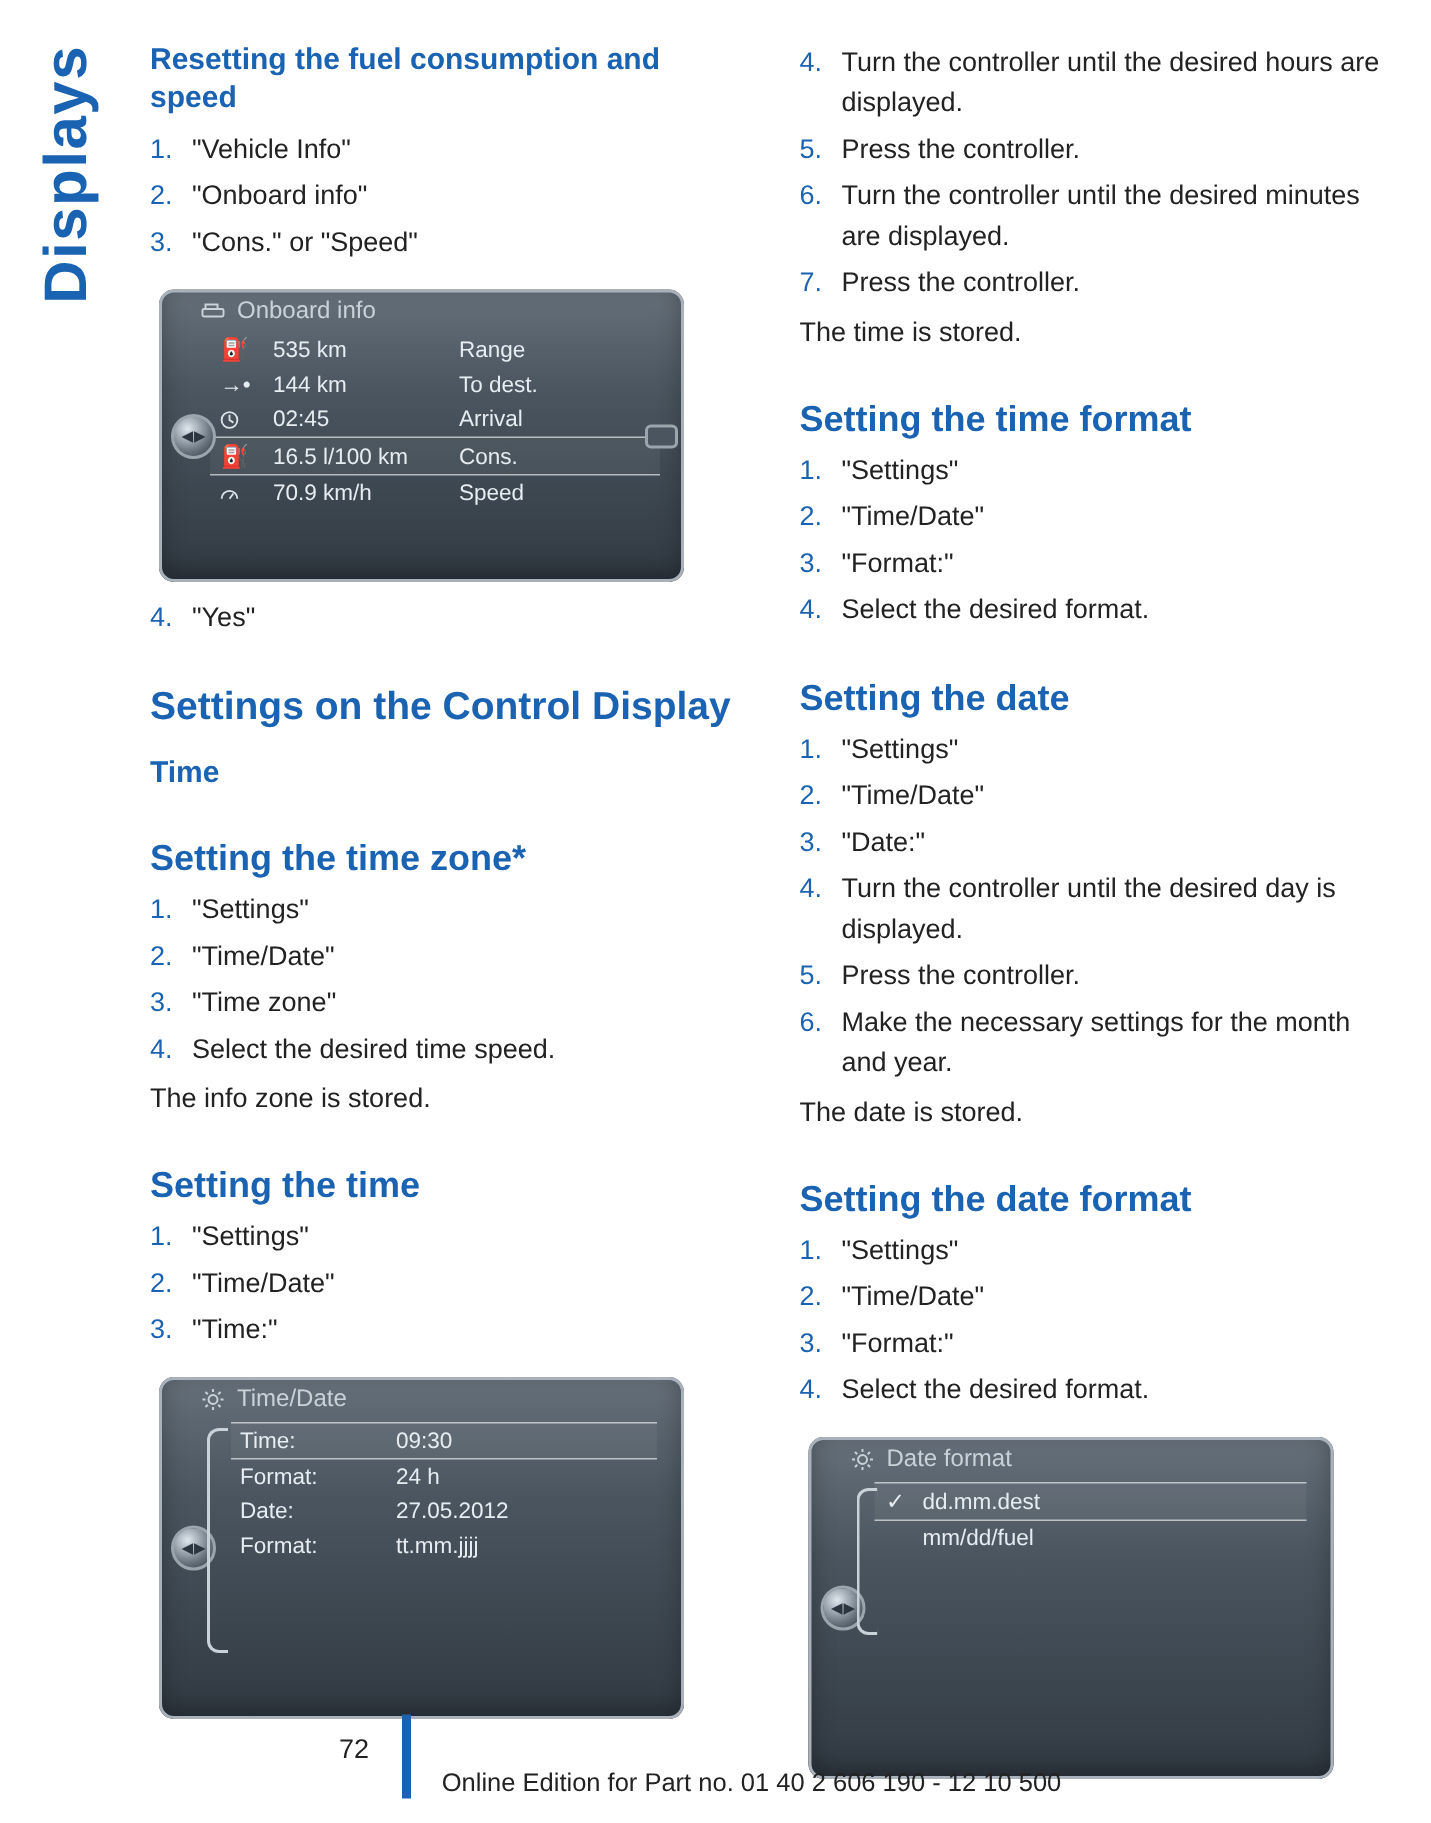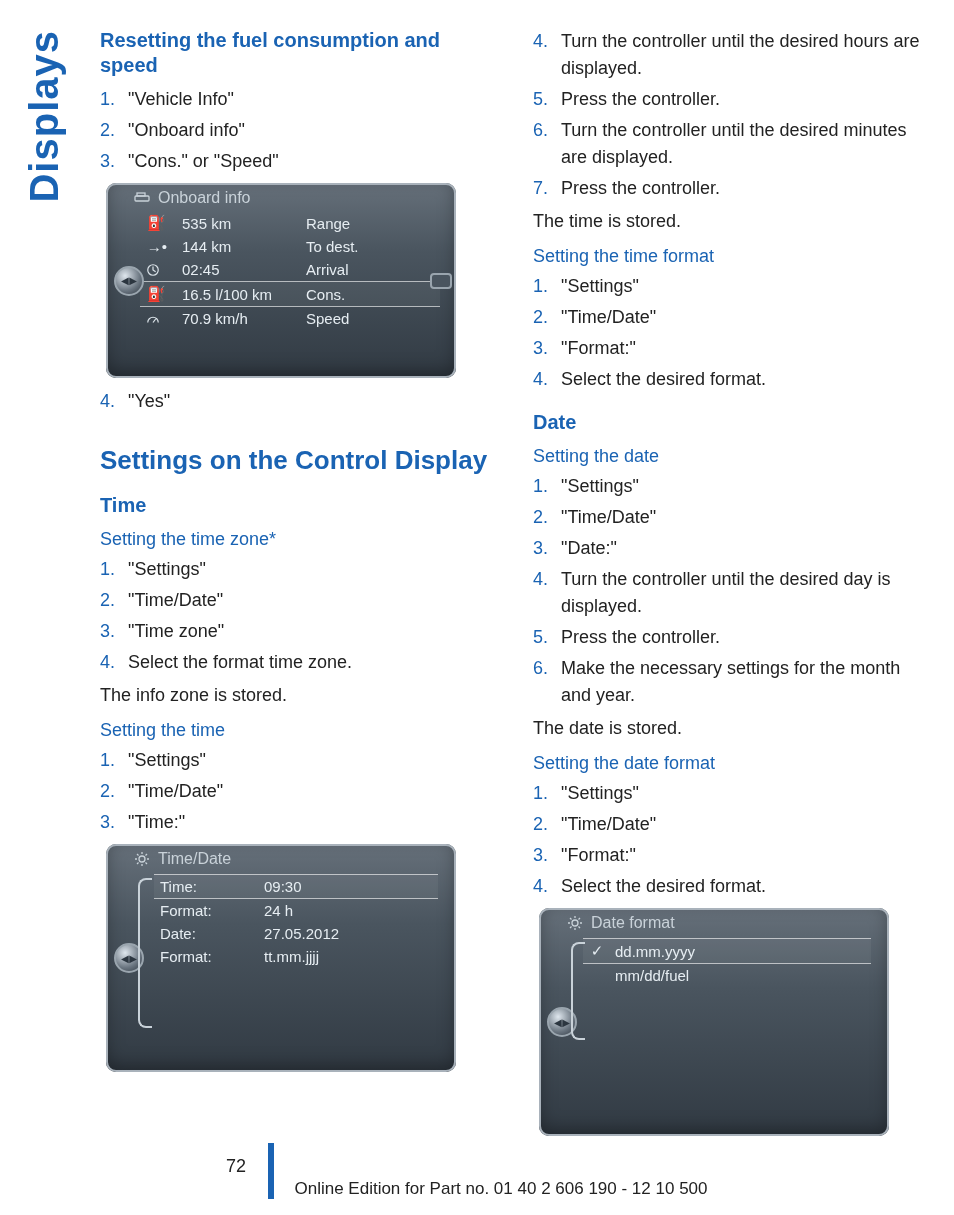--- a/index.html
+++ b/index.html
@@ -24,32 +24,32 @@
     top: 28px;
     width: 830px;
     display: flex;
     gap: 36px;
   }
   .col { width: 400px; }
 
   .h3-blue { color: #1a63b3; font-weight: 700; font-size: 20px; margin-bottom: 8px; line-height: 1.25; }
   .h2-blue { color: #1a63b3; font-weight: 700; font-size: 26px; margin-top: 30px; margin-bottom: 0; line-height: 1.2; }
   .h4-blue { color: #1a63b3; font-weight: 700; font-size: 20px; margin-top: 18px; margin-bottom: 6px; }
-  .h5-blue { color: #1a63b3; font-weight: 400; font-size: 18px; margin-top: 12px; margin-bottom: 6px; }
+  .h5-blue { color: #1a63b3; font-weight: 700; font-size: 24px; margin-top: 32px; margin-bottom: 6px; }
 
   ol.steps { list-style: none; padding: 0; margin: 0 0 4px 0; }
   ol.steps li { display: flex; align-items: flex-start; font-size: 18px; line-height: 1.5; margin-bottom: 4px; }
   ol.steps li .num { color: #1a63b3; width: 28px; flex-shrink: 0; }
   ol.steps li .txt { flex: 1; }
 
   p.body { font-size: 18px; line-height: 1.45; margin: 6px 0 10px 0; }
 
   
   .idrive {
-    width: 350px; height: 195px; margin: 8px 0 10px 6px; position: relative;
+    width: 350px; height: 195px; margin: 18px 0 10px 6px; position: relative;
     border-radius: 10px;
     background: linear-gradient(180deg, #66707a 0%, #4a555f 35%, #313a43 100%);
     box-shadow: inset 0 0 0 2px #a9b2bb, inset 0 -6px 18px rgba(0,0,0,.35);
     color: #e6edf2;
     font-size: 15px;
     overflow: hidden;
   }
   .idrive .title {
     padding: 6px 10px 4px 28px; color: #c9d2d9; font-size: 16px;
     display:flex; align-items:center; gap:8px;
@@ -202,21 +202,21 @@
       <li>
           <span class="num">2.</span>
           <span class="txt">"Time/Date"</span>
         </li>
       <li>
           <span class="num">3.</span>
           <span class="txt">"Time zone"</span>
         </li>
       <li>
           <span class="num">4.</span>
-          <span class="txt">Select the format time zone.</span>
+          <span class="txt">Select the desired time speed.</span>
         </li>
     </ol>
     <p class="body">The info zone is stored.</p>
 
     <div class="h5-blue">Setting the time</div>
     <ol class="steps">
       <li>
           <span class="num">1.</span>
           <span class="txt">"Settings"</span>
         </li>
@@ -309,21 +309,20 @@
       <li>
           <span class="num">3.</span>
           <span class="txt">"Format:"</span>
         </li>
       <li>
           <span class="num">4.</span>
           <span class="txt">Select the desired format.</span>
         </li>
     </ol>
 
-    <div class="h4-blue">Date</div>
     <div class="h5-blue">Setting the date</div>
     <ol class="steps">
       <li>
           <span class="num">1.</span>
           <span class="txt">"Settings"</span>
         </li>
       <li>
           <span class="num">2.</span>
           <span class="txt">"Time/Date"</span>
         </li>
@@ -386,21 +385,21 @@
         <span>Date format</span>
       </div>
       <div class="joy">
           <span>◀</span>
           <span>▶</span>
         </div>
       <div class="bracket" style="top:34px; bottom:96px;"></div>
       <div style="margin-top:2px;">
         <div class="listitem sel">
           <span class="chk">✓</span>
-          <span>dd.mm.yyyy</span>
+          <span>dd.mm.dest</span>
         </div>
         <div class="listitem">
           <span class="chk"></span>
           <span>mm/dd/fuel</span>
         </div>
       </div>
     </div>
   </div>
 </div>
 

